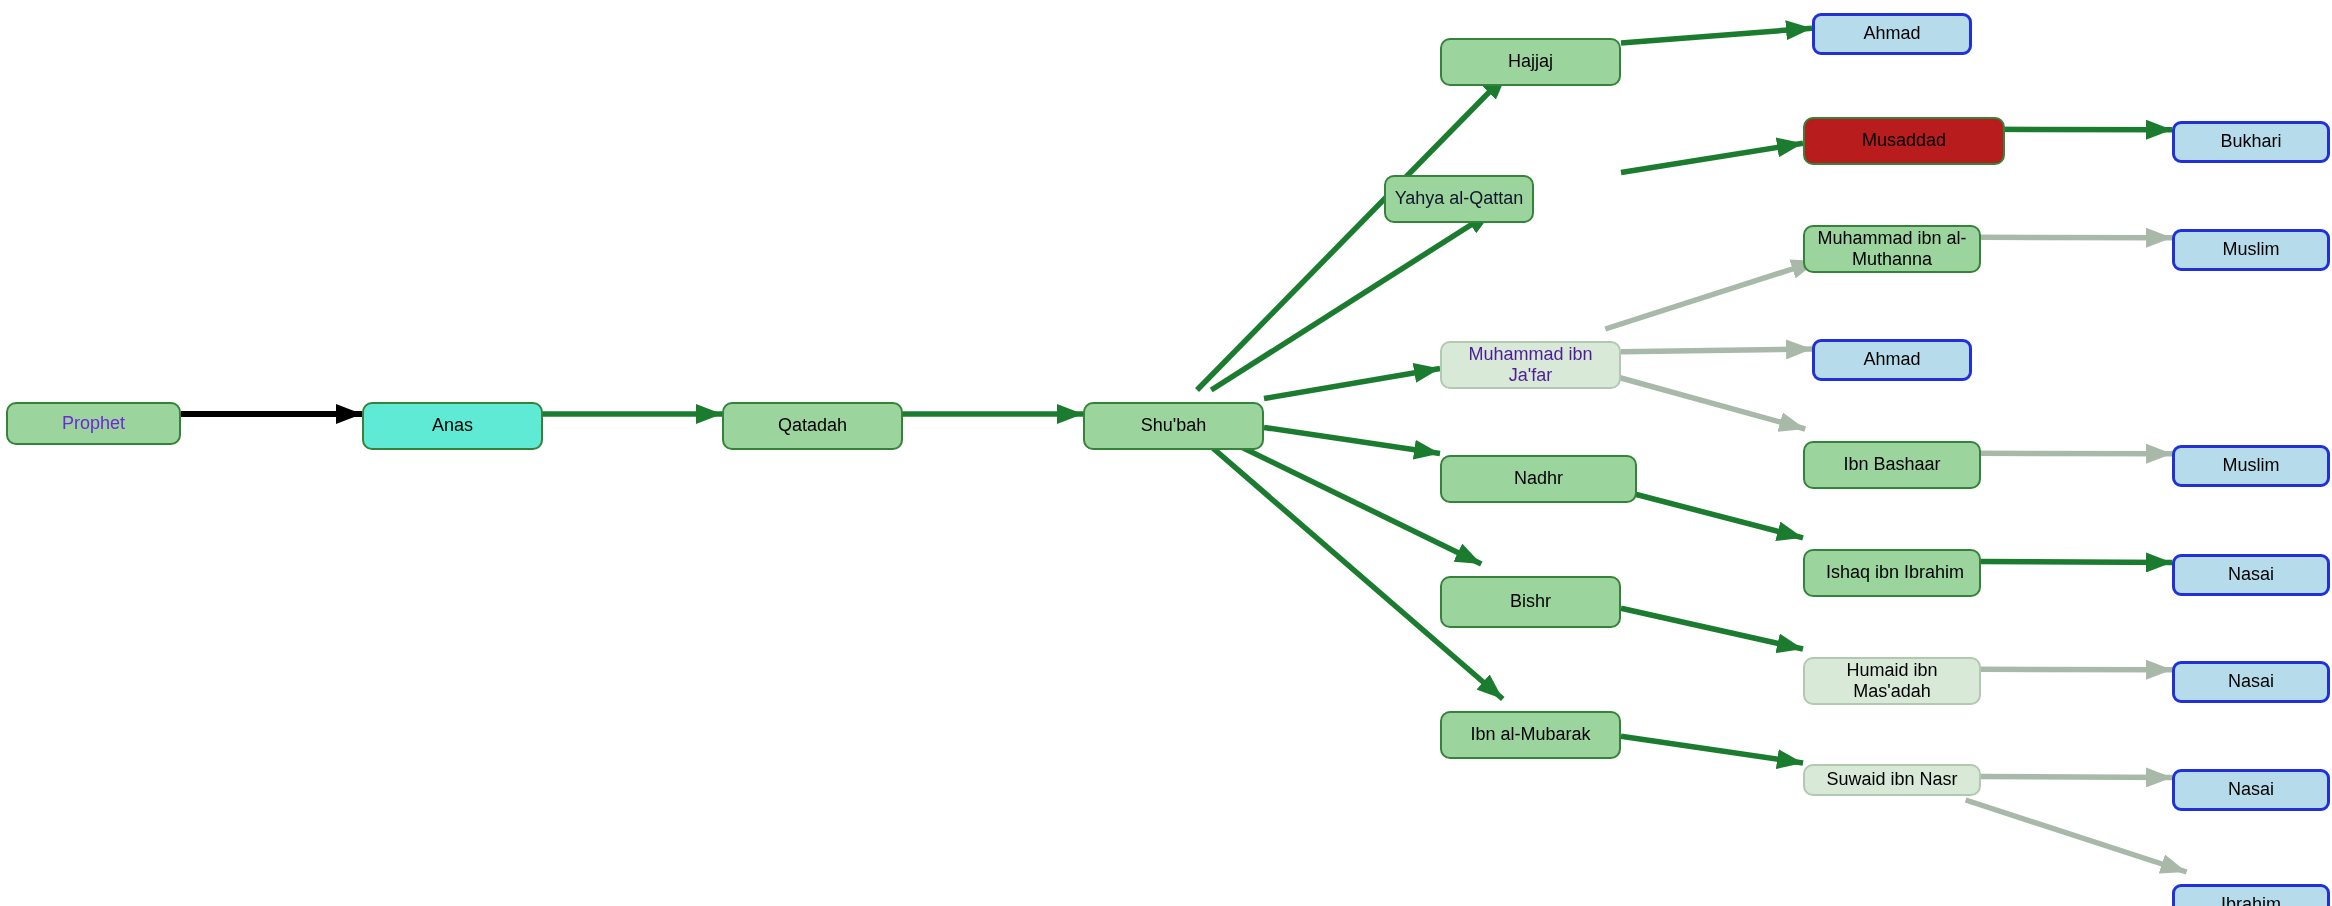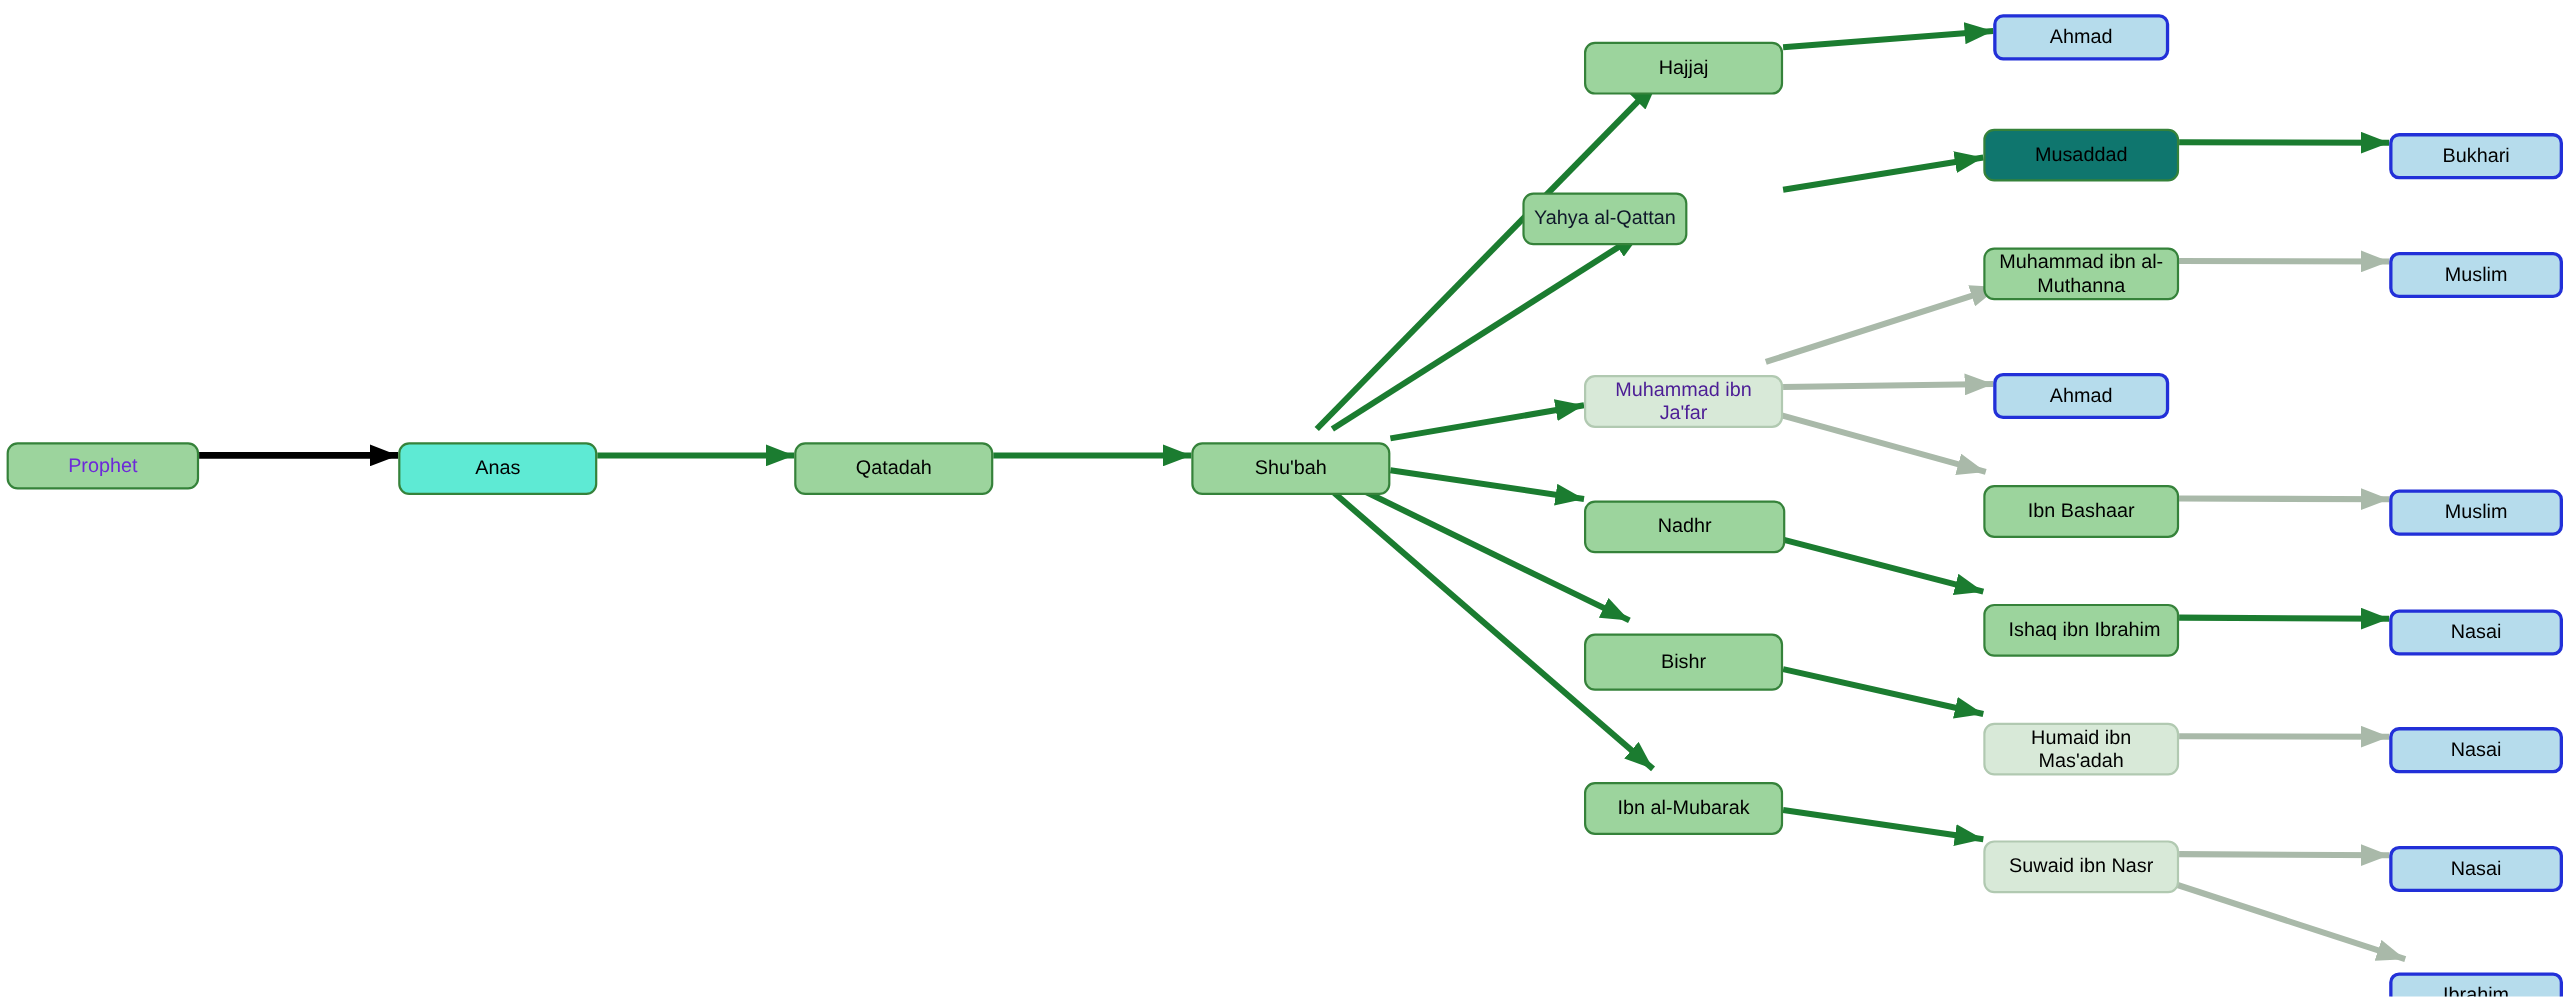--- a/index.html
+++ b/index.html
@@ -102,51 +102,51 @@
     </div>
     <div class="node node-green" style="left: 1440px; top: 26px; width: 181px; height: 48px; background: rgb(156, 212, 157); border-color: rgb(53, 130, 58); color: rgb(0, 0, 0);">
       <span>Hajjaj</span>
     </div>
     <div class="node node-green" style="left: 1384px; top: 163px; width: 150px; height: 48px; background: rgb(156, 212, 157); border-color: rgb(53, 130, 58); color: #0f172a;">
       <span>Yahya al-Qattan</span>
     </div>
     <div class="node node-pale" style="left: 1440px; top: 329px; width: 181px; height: 48px; background: rgb(216, 233, 216); border-color: rgb(177, 201, 177); color: #4c1d95;">
       <span>Muhammad ibn Ja'far</span>
     </div>
-    <div class="node node-green" style="left: 1440px; top: 443px; width: 183px; height: 48px; background: rgb(156, 212, 157); border-color: rgb(53, 130, 58); color: rgb(0, 0, 0);">
+    <div class="node node-green" style="left: 1440px; top: 443px; width: 197px; height: 48px; background: rgb(156, 212, 157); border-color: rgb(53, 130, 58); color: rgb(0, 0, 0);">
       <span>Nadhr</span>
     </div>
     <div class="node node-green" style="left: 1440px; top: 564px; width: 181px; height: 52px; background: rgb(156, 212, 157); border-color: rgb(53, 130, 58); color: rgb(0, 0, 0);">
       <span>Bishr</span>
     </div>
     <div class="node node-green" style="left: 1440px; top: 699px; width: 181px; height: 48px; background: rgb(156, 212, 157); border-color: rgb(53, 130, 58); color: rgb(0, 0, 0);">
       <span>Ibn al-Mubarak</span>
     </div>
     <div class="node node-blue" style="left: 1812px; top: 1px; width: 160px; height: 42px; background: rgb(182, 220, 236); border-color: rgb(34, 48, 216); color: rgb(0, 0, 0);">
       <span>Ahmad</span>
     </div>
-    <div class="node node-green" style="left: 1803px; top: 105px; width: 178px; height: 48px; background: #0f766e; border-color: rgb(53, 130, 58); color: rgb(0, 0, 0);">
+    <div class="node node-green" style="left: 1803px; top: 105px; width: 202px; height: 48px; background: #b91c1c; border-color: rgb(53, 130, 58); color: rgb(0, 0, 0);">
       <span>Musaddad</span>
     </div>
     <div class="node node-green" style="left: 1803px; top: 213px; width: 178px; height: 48px; background: rgb(156, 212, 157); border-color: rgb(53, 130, 58); color: rgb(0, 0, 0);">
       <span>Muhammad ibn al-Muthanna</span>
     </div>
     <div class="node node-blue" style="left: 1812px; top: 327px; width: 160px; height: 42px; background: rgb(182, 220, 236); border-color: rgb(34, 48, 216); color: rgb(0, 0, 0);">
       <span>Ahmad</span>
     </div>
     <div class="node node-green" style="left: 1803px; top: 429px; width: 178px; height: 48px; background: rgb(156, 212, 157); border-color: rgb(53, 130, 58); color: rgb(0, 0, 0);">
       <span>Ibn Bashaar</span>
     </div>
     <div class="node node-green" style="left: 1803px; top: 537px; width: 178px; height: 48px; background: rgb(156, 212, 157); border-color: rgb(53, 130, 58); color: rgb(0, 0, 0); padding-left: 14px;">
       <span>Ishaq ibn Ibrahim</span>
     </div>
     <div class="node node-pale" style="left: 1803px; top: 645px; width: 178px; height: 48px; background: rgb(216, 233, 216); border-color: rgb(177, 201, 177); color: rgb(0, 0, 0);">
       <span>Humaid ibn Mas'adah</span>
     </div>
-    <div class="node node-pale" style="left: 1803px; top: 752px; width: 178px; height: 48px; background: rgb(216, 233, 216); border-color: rgb(177, 201, 177); color: rgb(0, 0, 0);">
+    <div class="node node-pale" style="left: 1803px; top: 752px; width: 178px; height: 32px; background: rgb(216, 233, 216); border-color: rgb(177, 201, 177); color: rgb(0, 0, 0);">
       <span>Suwaid ibn Nasr</span>
     </div>
     <div class="node node-blue" style="left: 2172px; top: 109px; width: 158px; height: 42px; background: rgb(182, 220, 236); border-color: rgb(34, 48, 216); color: rgb(0, 0, 0);">
       <span>Bukhari</span>
     </div>
     <div class="node node-blue" style="left: 2172px; top: 217px; width: 158px; height: 42px; background: rgb(182, 220, 236); border-color: rgb(34, 48, 216); color: rgb(0, 0, 0);">
       <span>Muslim</span>
     </div>
     <div class="node node-blue" style="left: 2172px; top: 433px; width: 158px; height: 42px; background: rgb(182, 220, 236); border-color: rgb(34, 48, 216); color: rgb(0, 0, 0);">
       <span>Muslim</span>

